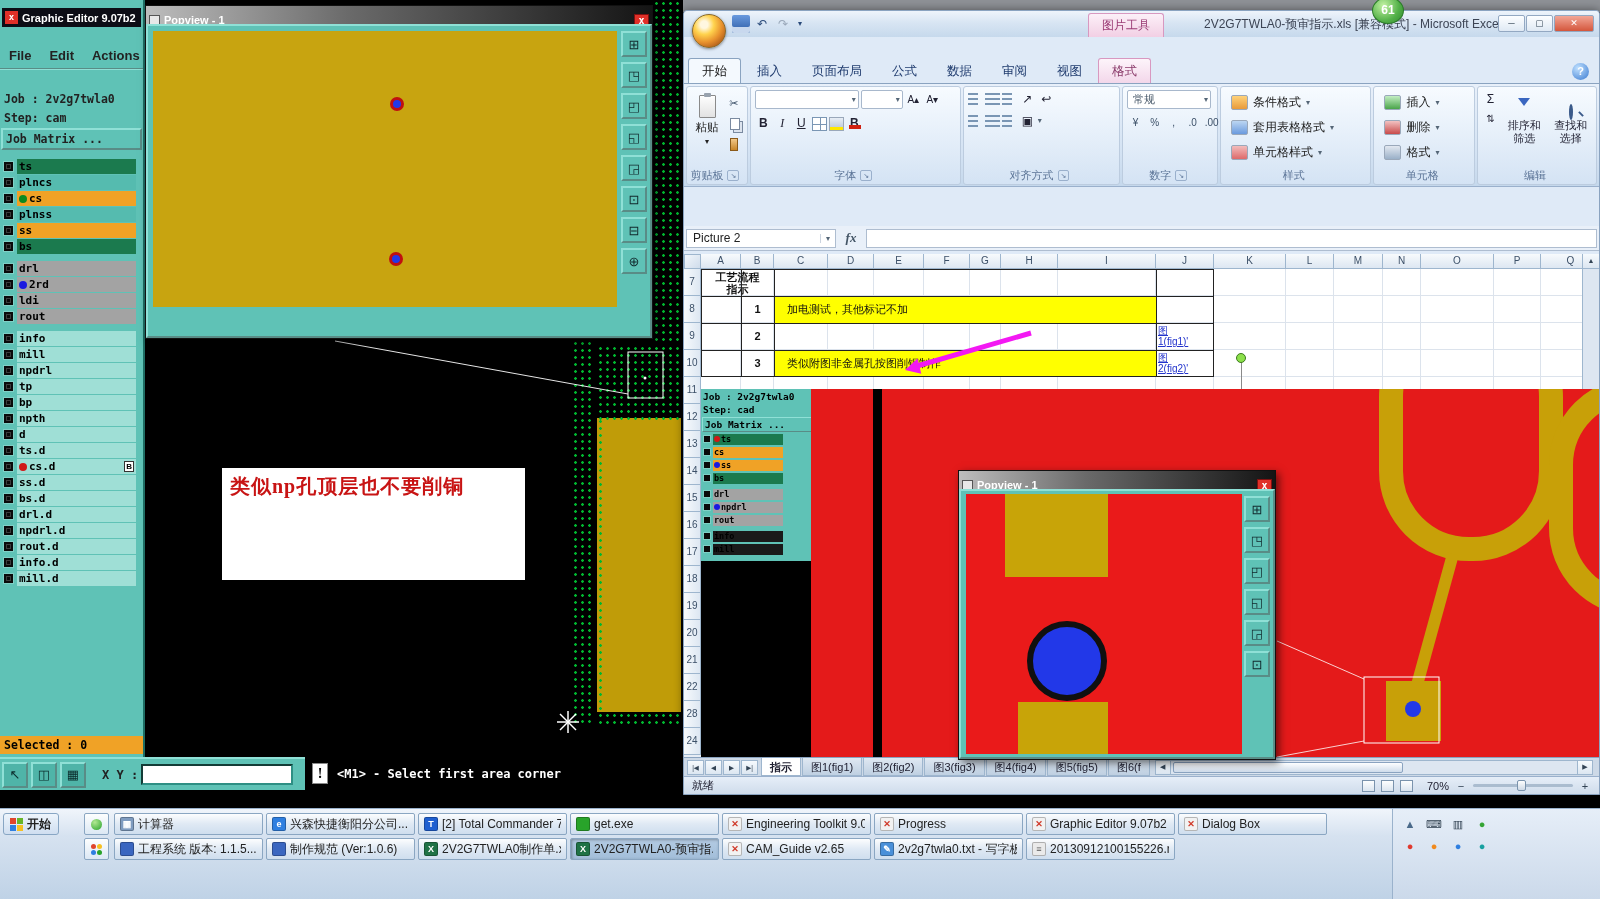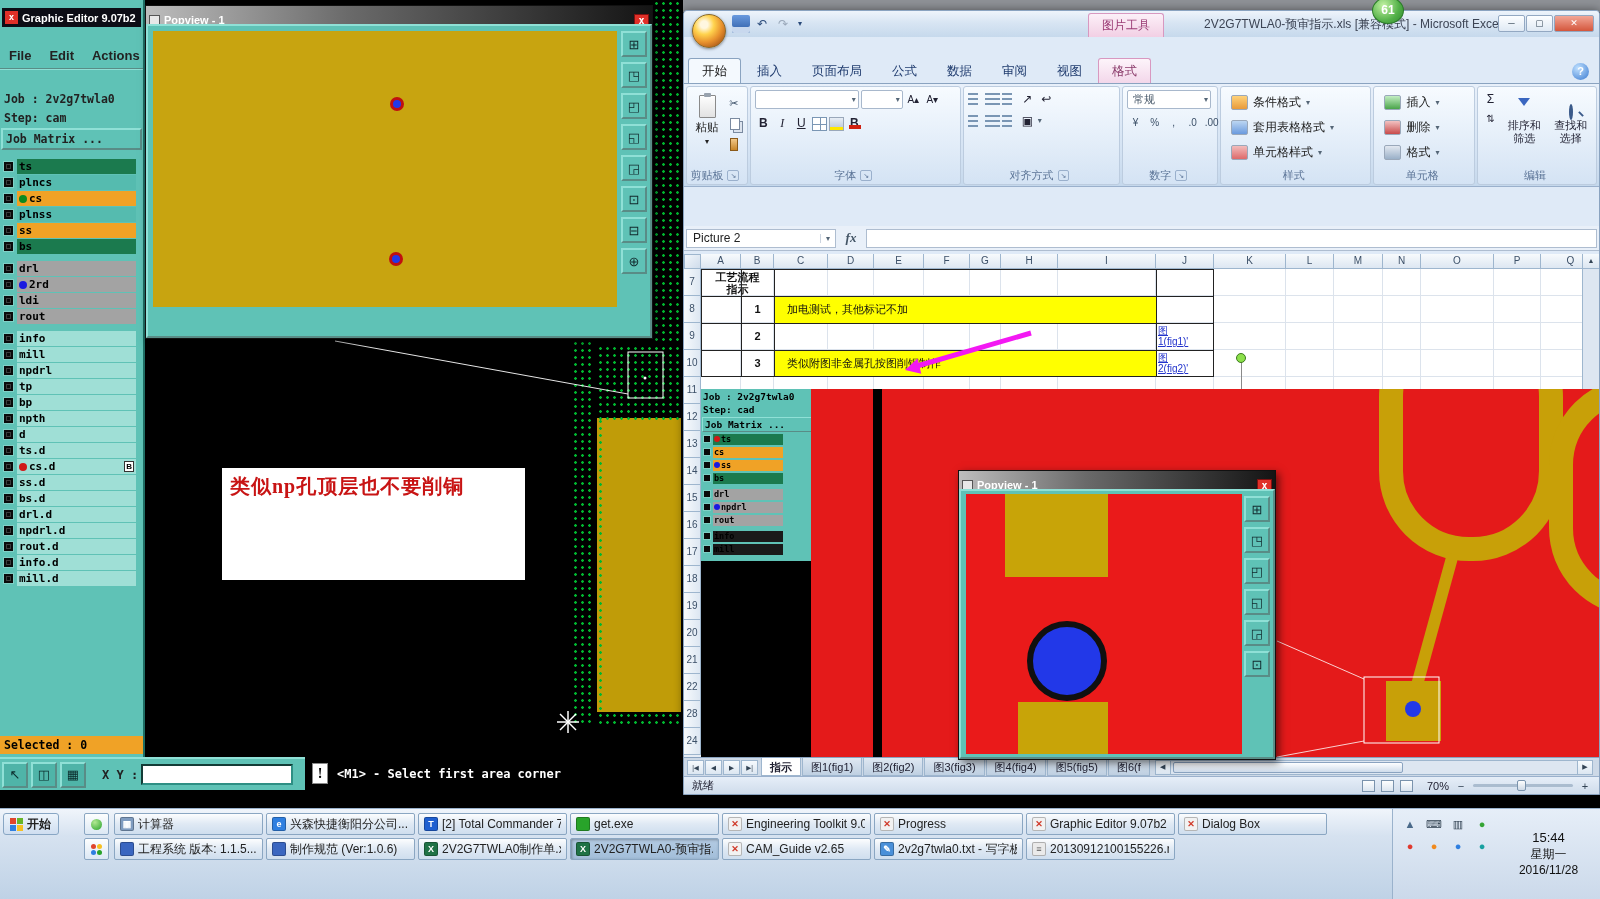--- a/index.html
+++ b/index.html
@@ -1140,23 +1140,18 @@
 
     <span class="tray-ic" style="color: rgb(74, 106, 138);">▲</span>
         <span class="tray-ic" style="color: rgb(42, 58, 74);">⌨</span>
         <span class="tray-ic" style="color: rgb(42, 58, 74);">▥</span>
         <span class="tray-ic" style="color: rgb(53, 164, 53);">●</span>
         <span class="tray-ic" style="color: rgb(224, 58, 47);">●</span>
         <span class="tray-ic" style="color: rgb(240, 138, 30);">●</span>
         <span class="tray-ic" style="color: rgb(47, 127, 224);">●</span>
         <span class="tray-ic" style="color: rgb(24, 160, 160);">●</span>
       </div>
-    <div class="clockbox">
-      <span class="clock-time">15:44</span>
-      <span>星期一</span>
-      <span>2016/11/28</span>
-    </div>
   </div>
 </footer>
 
 <div id="ball">
   <span>61</span>
 </div>
 
 </body></html>

